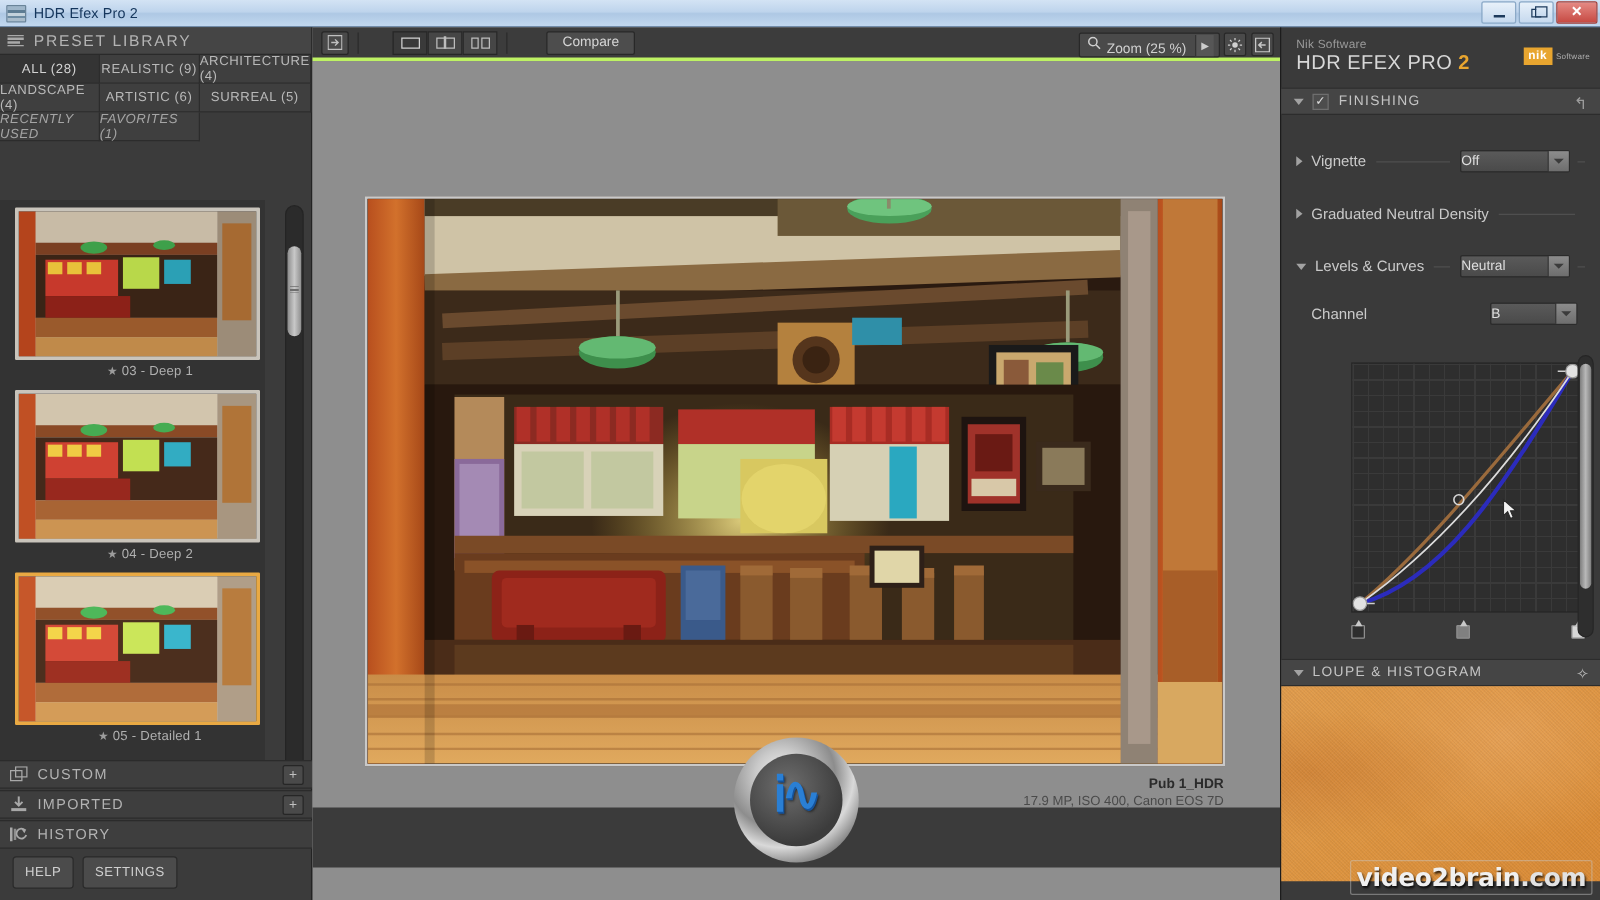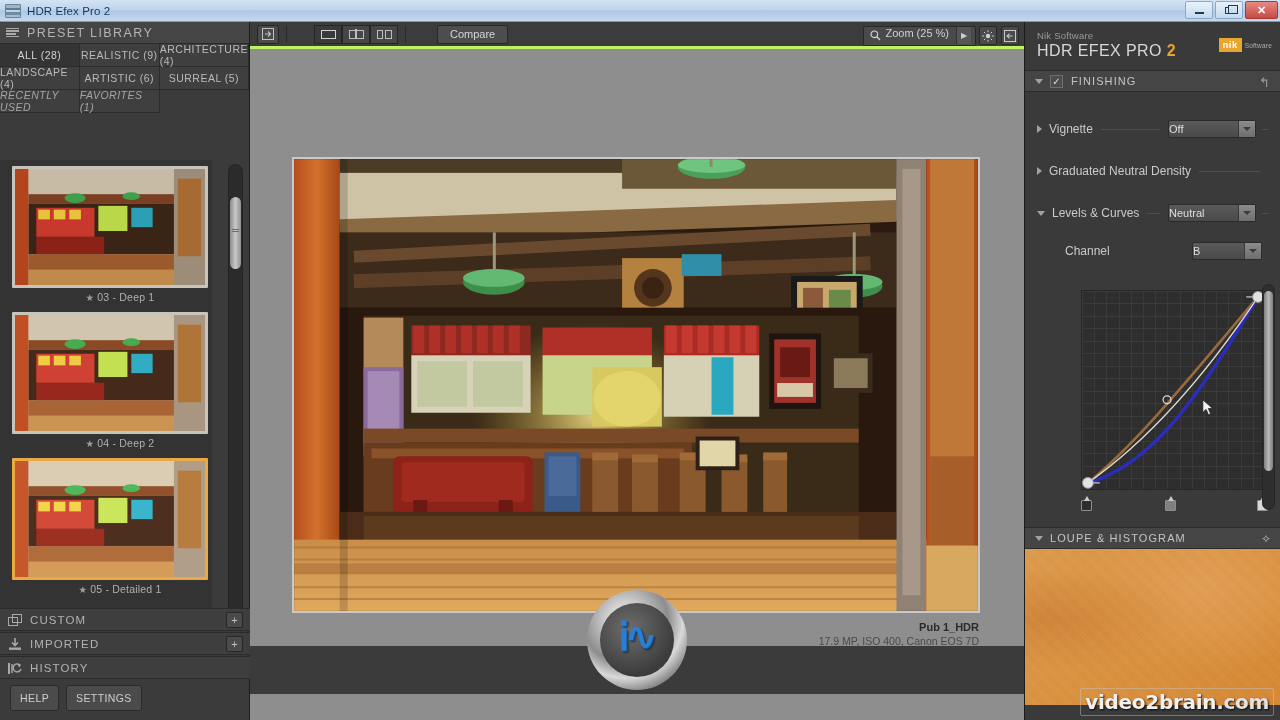--- a/index.html
+++ b/index.html
@@ -141,21 +141,21 @@
   .vm-split{ width:15px; height:9px; border:1.5px solid #bdbdbd; position:relative; }
   .vm-split:after{content:"";position:absolute;left:5.5px;top:-1.5px;bottom:-1.5px;width:1.5px;background:#bdbdbd;}
   .vm-two{ display:flex; gap:2px; }
   .vm-two i{ width:6.5px; height:9px; border:1.5px solid #bdbdbd; display:block; }
   .cmp-btn{
     margin-left:24px; height:19px; padding:0 12px; background:#4d4d4d;
     border:1px solid #282828; border-radius:2px; color:#d5d5d5; font-size:11px;
     display:flex; align-items:center;
   }
   .zoom-box{
-    position:absolute; right:48px; top:4px; height:20px; display:flex; align-items:flex-start;
+    position:absolute; right:48px; top:4px; height:20px; display:flex; align-items:flex-end;
     background:#4a4a4a; border:1px solid #282828; border-radius:2px; padding:0 4px 0 6px;margin-left:16px;
   }
   .zoom-label{ font-size:11px; color:#d0d0d0; margin:0 7px 0 4px; }
   .zoom-arrow{ width:15px; height:17px; background:#565656; border-left:1px solid #333;
     display:flex; align-items:center; justify-content:center; color:#ccc; font-size:8px;}
   .rt-icons{ position:absolute; right:5px; top:4px; display:flex; gap:4px; }
   .rt-icon{ width:18px; height:19px; background:#4a4a4a; border:1px solid #282828;
     border-radius:2px; display:flex; align-items:center; justify-content:center;
     color:#cfcfcf; font-size:10px; }
 
@@ -742,21 +742,21 @@
       <div class="dash"></div>
       <div class="combo">
         <span class="combo-val">Neutral</span>
         <span class="combo-arrow">
             <span></span>
           </span>
       </div>
       <div class="tail" style="margin-left:6px"></div>
     </div>
 
-    <div class="ctrl-row" style="margin-top:4px;padding-left:40px">
+    <div class="ctrl-row" style="margin-top:4px;padding-left:24px">
       <div class="ctrl-label">Channel</div>
       <div style="flex:1"></div>
       <div class="combo small">
         <span class="combo-val">B</span>
         <span class="combo-arrow">
             <span></span>
           </span>
       </div>
       <div style="width:6px"></div>
     </div>

